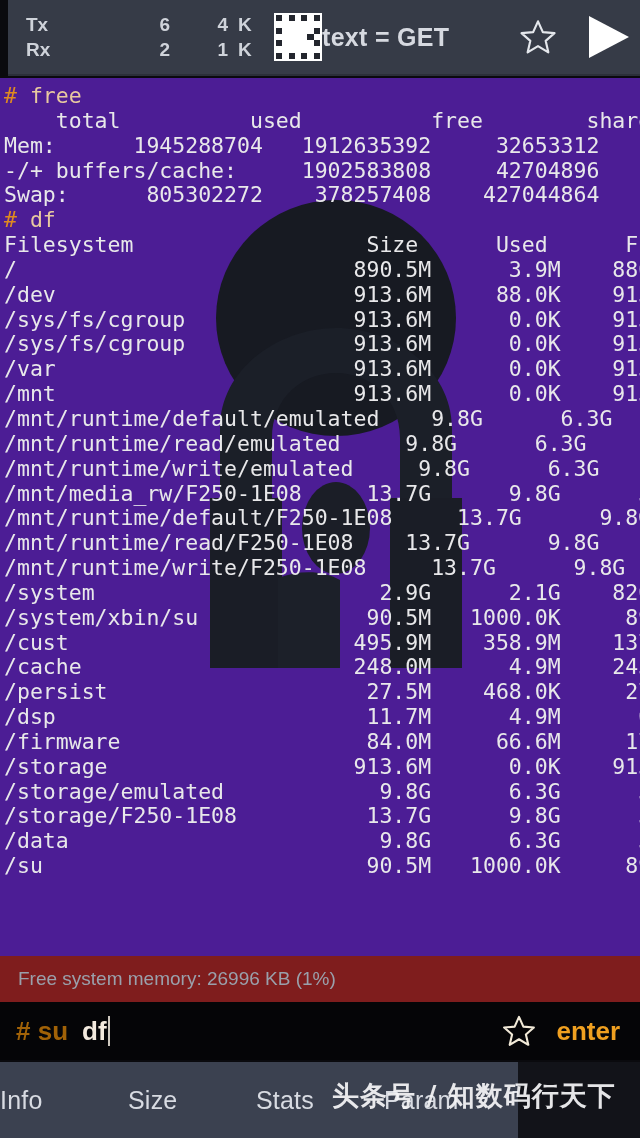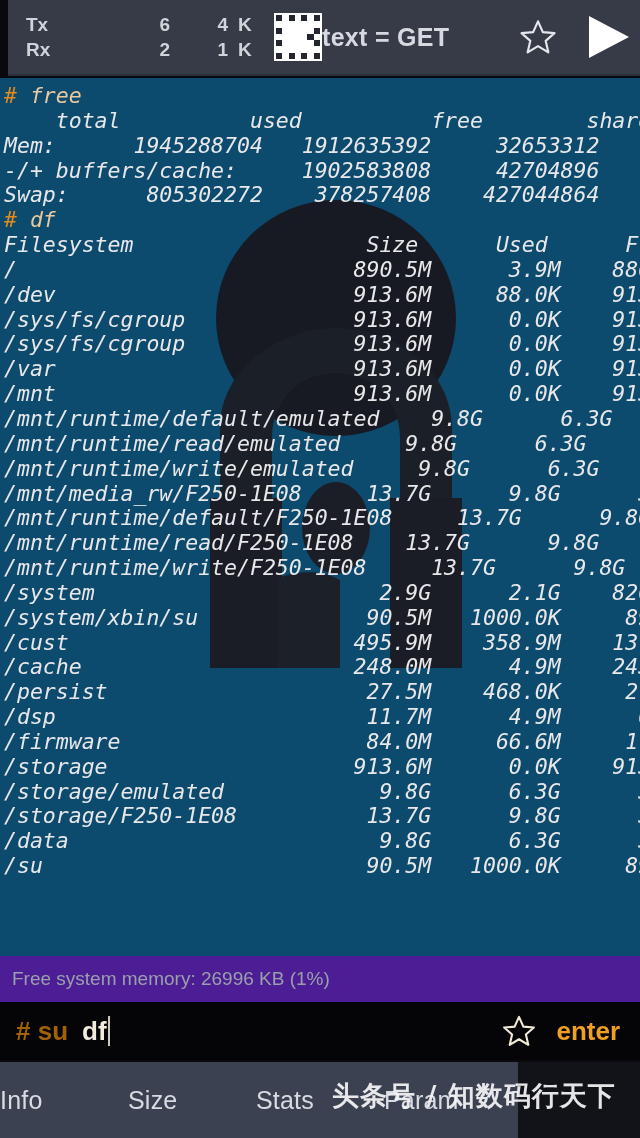--- a/index.html
+++ b/index.html
@@ -76,23 +76,22 @@
     display: flex; align-items: center; justify-content: center;
     margin-right: 6px;
   }
 
   
   #terminal {
     position: absolute;
     left: 0; top: 78px;
     width: 640px;
     height: 878px;
-    background: #0c4a6e;
+    background: #4c1d95;
     overflow: hidden;
-    font-style: italic;
   }
   
   #terminal .bg-art {
     position: absolute;
     left: 150px; top: 120px;
     width: 360px; height: 720px;
     opacity: 1;
     pointer-events: none;
   }
   #termtext {
@@ -106,26 +105,26 @@
     letter-spacing: 0px;
   }
   #termtext .cmd { color: #e8c9a0; }
   #termtext .hash { color: #e08a20; }
 
   
   #memline {
     position: absolute;
     left: 0; top: 956px;
     width: 640px; height: 46px;
-    background: #4c1d95;
+    background: #7f1d1d;
     color: #9aa0ab;
     font-size: 19px;
     display: flex;
     align-items: center;
-    padding-left: 12px;
+    padding-left: 18px;
     box-sizing: border-box;
   }
 
   
   #inputbar {
     position: absolute;
     left: 0; top: 1002px;
     width: 640px; height: 58px;
     background: #050507;
     display: flex;

